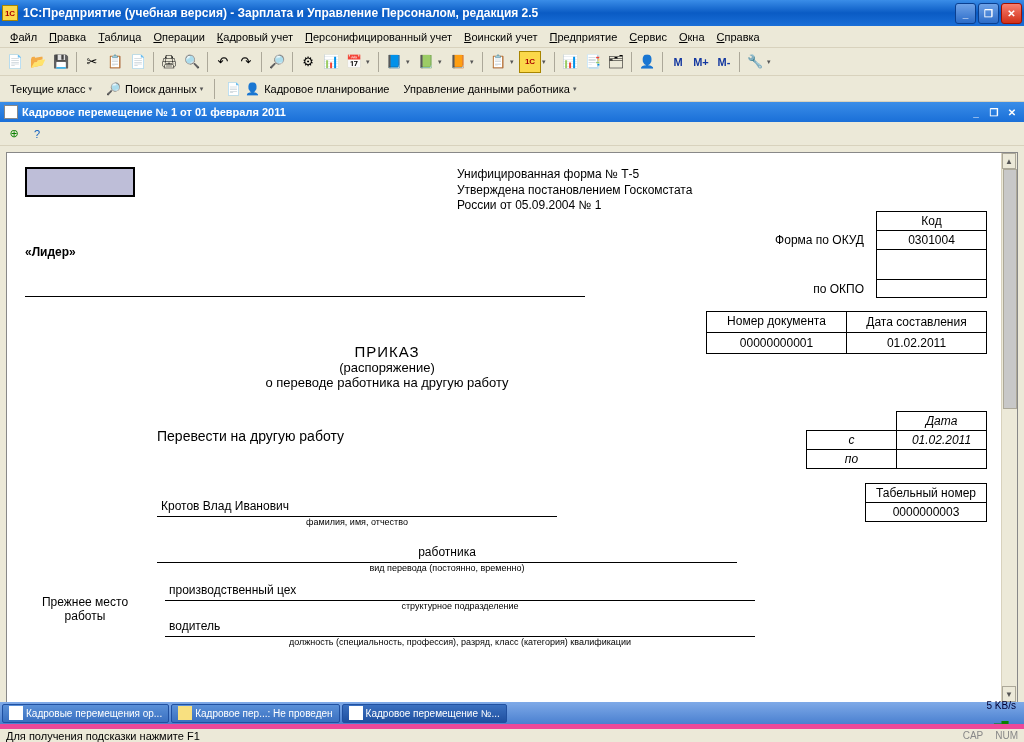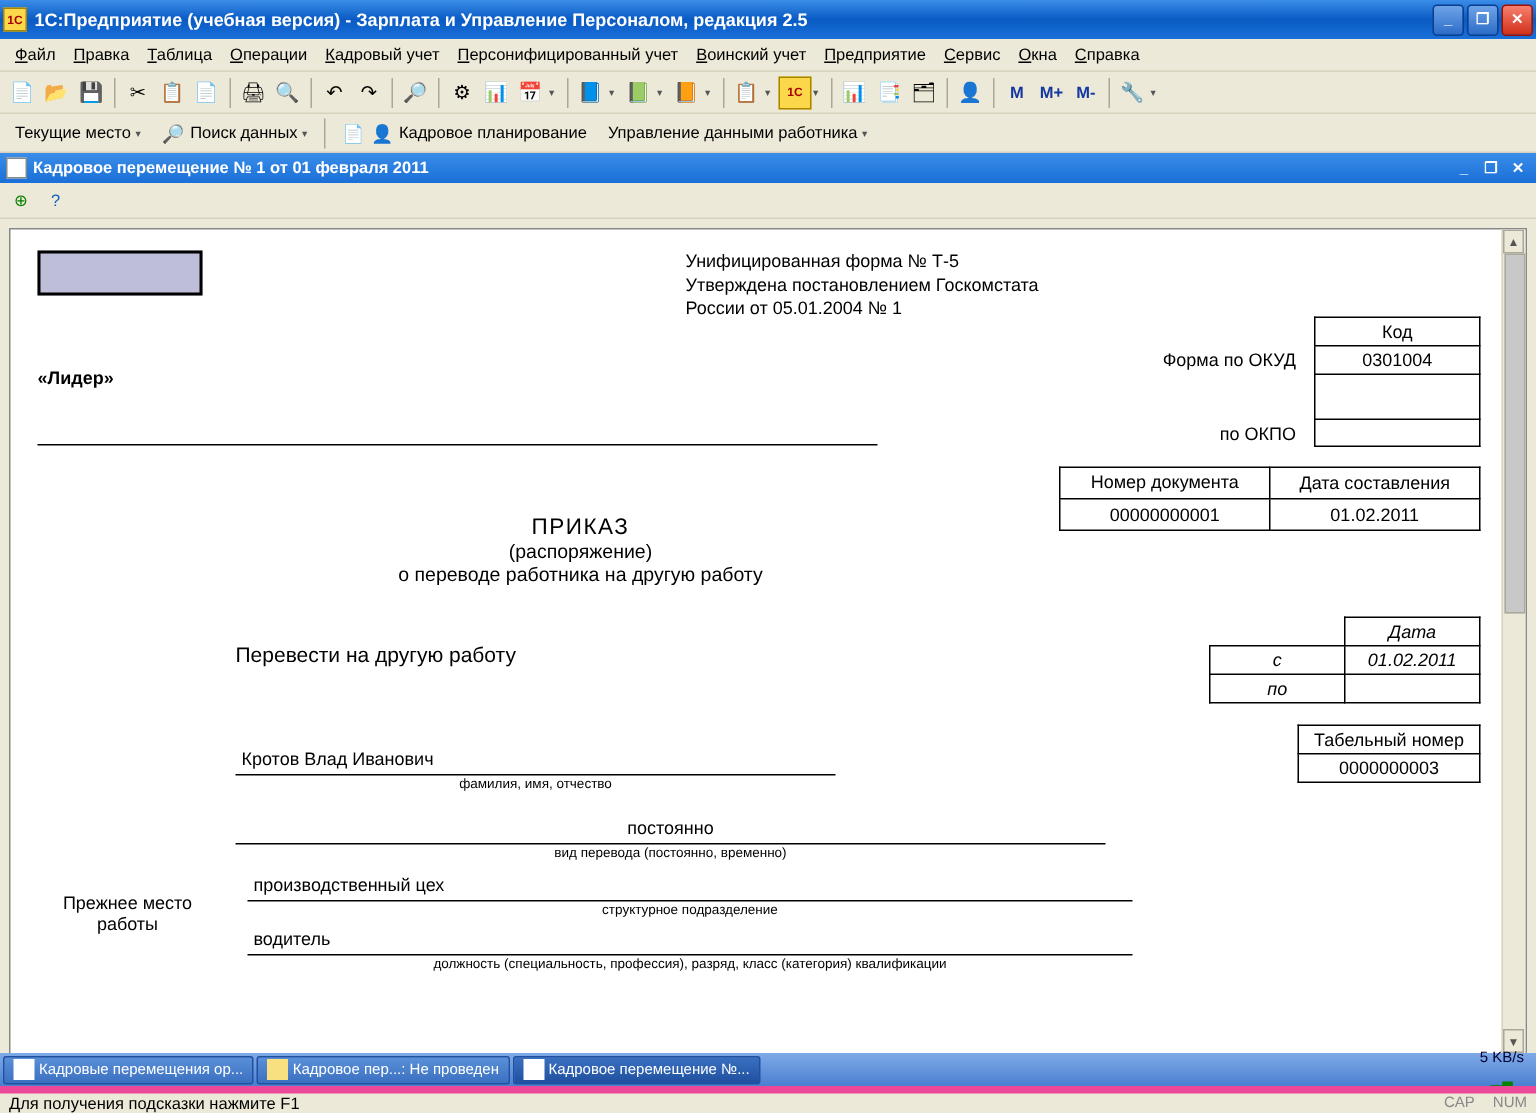--- a/index.html
+++ b/index.html
@@ -467,21 +467,21 @@
   <span class="tb-btn m-btn">M</span>
   <span class="tb-btn m-btn">M+</span>
   <span class="tb-btn m-btn">M-</span>
   <div class="tb-sep"></div>
   <div class="tb-btn">🔧</div>
   <span class="tb-drop">▾</span>
 </div>
 
 <div class="toolbar2">
   <span class="tb2-item">
-    <span>Текущие место</span>
+    <span>Текущие класс</span>
     <span class="dd">▾</span>
   </span>
   <span class="tb2-item">
     <span class="tb2-icon">🔎</span>
     <span>Поиск данных</span>
     <span class="dd">▾</span>
   </span>
   <div class="tb-sep"></div>
   <span class="tb2-item">
     <span class="tb2-icon">📄</span>
@@ -508,21 +508,21 @@
 </div>
 
 <div class="doc-area">
   <div class="doc-page">
 
     <div class="logo-box"></div>
 
     <div class="form-header-info">
       <div>Унифицированная форма № Т-5</div>
       <div>Утверждена постановлением Госкомстата</div>
-      <div>России от 05.01.2004 № 1</div>
+      <div>России от 05.09.2004 № 1</div>
     </div>
 
     <table class="code-table">
       <tbody>
           <tr>
             <td class="noborder"></td>
             <td>Код</td>
           </tr>
       <tr>
             <td class="noborder">Форма по ОКУД</td>
@@ -593,21 +593,21 @@
           </tr>
     </tbody>
       </table>
 
     <div class="fio-block">
       <div class="underline" style="text-align:left;padding-left:4px;">Кротов Влад Иванович</div>
       <div class="small-label">фамилия, имя, отчество</div>
     </div>
 
     <div class="transfer-type-block">
-      <div class="underline">постоянно</div>
+      <div class="underline">работника</div>
       <div class="small-label">вид перевода (постоянно, временно)</div>
     </div>
 
     <div class="prev-work-block">
       <div class="prev-work-label">Прежнее место работы</div>
       <div class="prev-work-fields">
         <div class="row">
           <div class="underline">производственный цех</div>
           <div class="small-label">структурное подразделение</div>
         </div>

